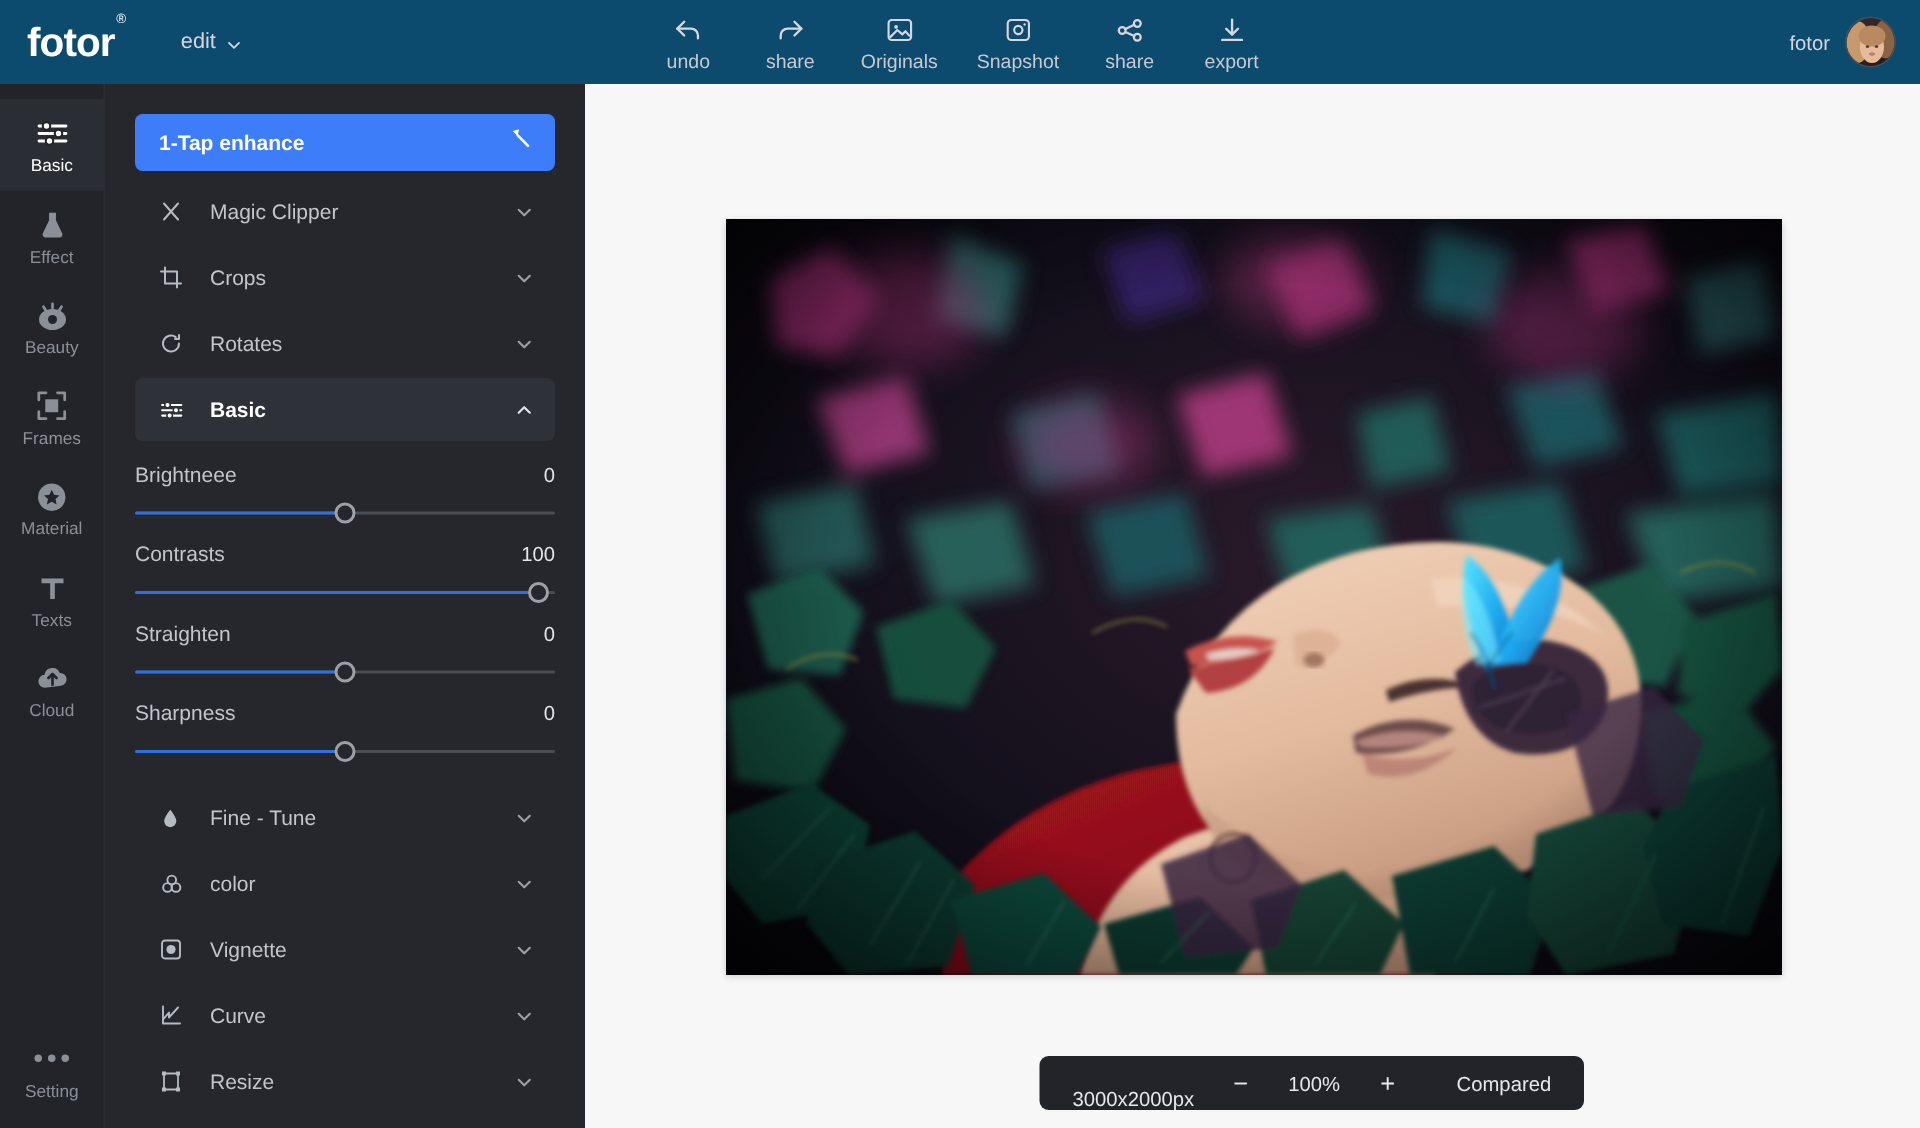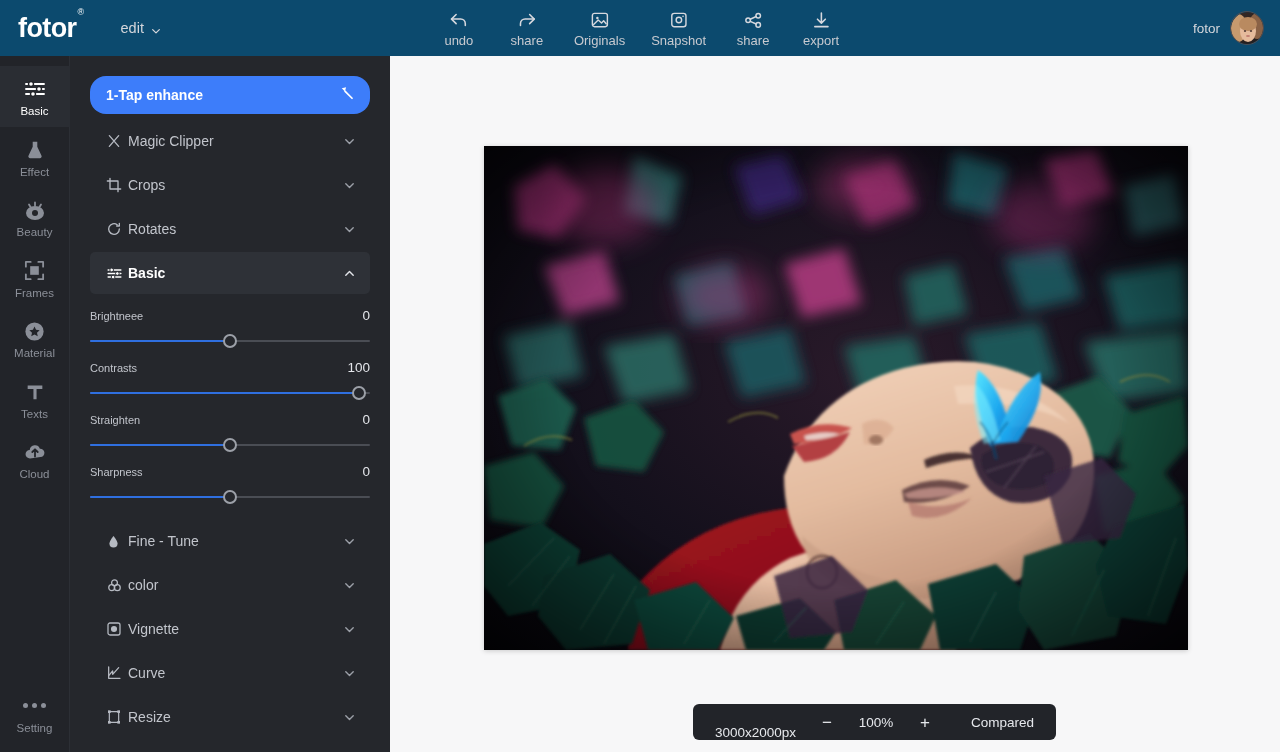--- a/index.html
+++ b/index.html
@@ -79,42 +79,42 @@
   .dots i { width: 5px; height: 5px; border-radius: 50%; background: #8b8f98; display: block; }
 
   
   .panel {
     width: 320px; flex: 0 0 320px;
     background: #25272c;
     padding: 20px 20px 0 20px;
     overflow: hidden; position: relative;
   }
   .enhance-btn {
-    height: 38px; border-radius: 16px; background: #3d7dfa;
+    height: 38px; border-radius: 5px; background: #3d7dfa;
     display: flex; align-items: center; justify-content: space-between;
     padding: 0 14px 0 16px; cursor: pointer; margin-bottom: 6px;
   }
   .enhance-btn .lbl { color: #fff; font-size: 14px; font-weight: 600; }
 
   .menu-item {
     height: 42px; border-radius: 5px;
     display: flex; align-items: center; padding: 0 14px 0 16px;
     cursor: pointer; margin-top: 2px;
   }
   .menu-item.expanded { background: #2e3137; }
   .menu-item .mi { width: 22px; display: flex; align-items: center; flex: 0 0 22px; }
-  .menu-item .ml { flex: 1; color: #c2c5cc; font-size: 14px; }
+  .menu-item .ml { flex: 1; color: #c2c5cc; font-size: 14px; margin-left: 12px; }
   .menu-item.expanded .ml { color: #ffffff; font-weight: 600; }
   .menu-item .mc { width: 14px; display: flex; align-items: center; justify-content: center; }
 
   
   .sliders { padding: 6px 0 10px; }
   .slider-row { padding: 8px 0 4px; }
   .slider-head { display: flex; justify-content: space-between; align-items: baseline; padding: 0 0 11px; }
-  .slider-head .sname { color: #c2c5cc; font-size: 11px; }
+  .slider-head .sname { color: #c2c5cc; font-size: 14px; }
   .slider-head .sval { color: #e3e5ea; font-size: 13.5px; }
   .track {
     position: relative; height: 14px; cursor: pointer;
   }
   .track .rail-line {
     position: absolute; top: 6px; left: 0; right: 0; height: 2px;
     background: #4a4d54; border-radius: 2px;
   }
   .track .fill {
     position: absolute; top: 6px; left: 0; height: 2px;

